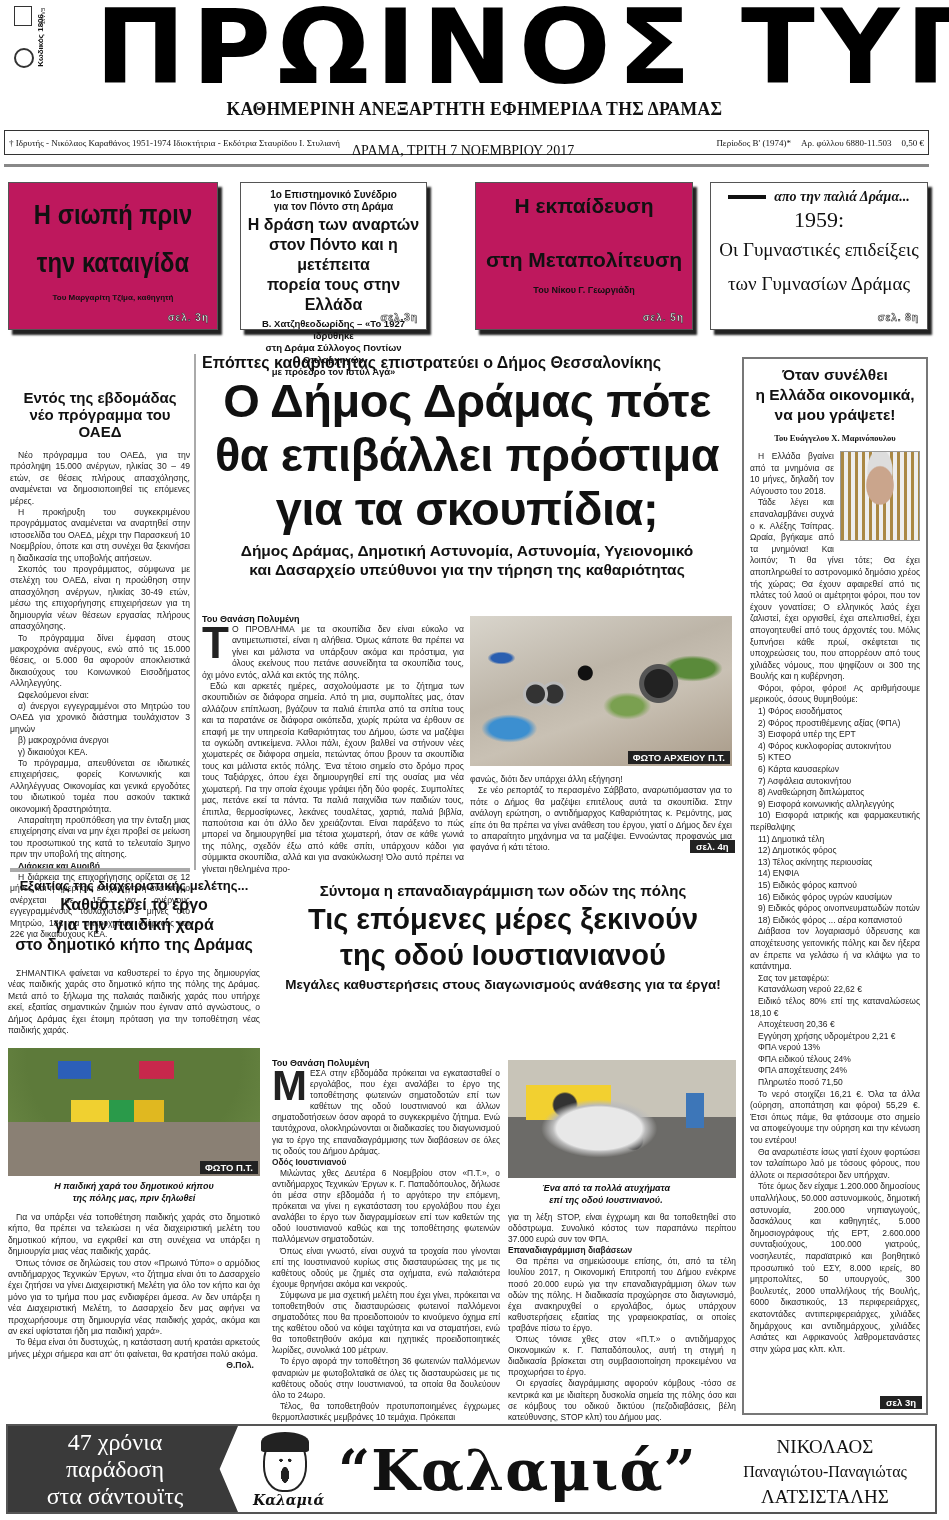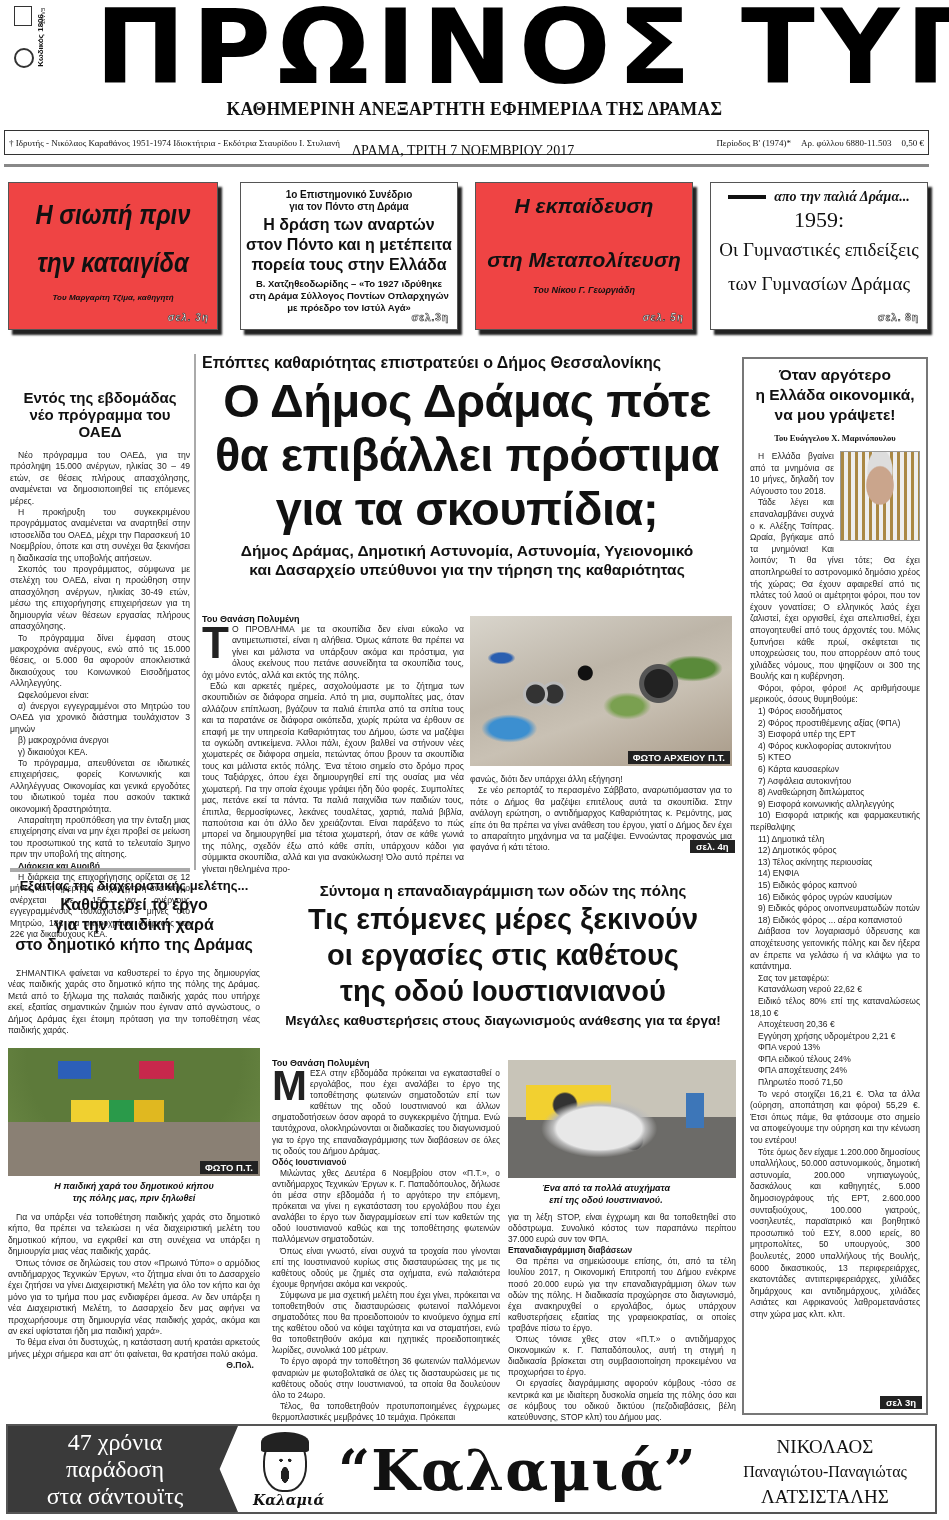--- a/index.html
+++ b/index.html
@@ -15,21 +15,21 @@
   .stamp .code2 { position: absolute; left: 26px; top: 2px; writing-mode: vertical-rl; font-size: 5px; }
   .logo { left: 95px; top: 2px; width: 850px; height: 90px; font-family: "DejaVu Sans", sans-serif; font-weight: 900; font-size: 104px; line-height: 90px; letter-spacing: 6px; transform: scaleX(1.04); transform-origin: left; white-space: nowrap; color: #000; }
   .tagline { left: 0; top: 98px; width: 949px; text-align: center; font-family: "Liberation Serif", serif; font-weight: bold; font-size: 19px; letter-spacing: 0.3px; transform: scaleX(0.93); }
   .infobar { left: 4px; top: 130px; width: 925px; height: 25px; border: 1px solid #333; font-family: "Liberation Serif", serif; font-size: 9px; display: flex; align-items: center; padding: 0 4px; white-space: nowrap; }
   .infobar .date { font-size: 14px; margin-left: 12px; margin-top: 16px; }
   .infobar .right { margin-left: auto; display: flex; gap: 10px; }
   .rule { left: 4px; top: 164px; width: 925px; height: 3px; background: #888; }
 
   
   .teaser { top: 182px; height: 148px; border: 1px solid #555; box-shadow: 4px 5px 2px #222; text-align: center; }
-  .teaser.grey { background: #ef4444; font-style: italic; }
+  .teaser.grey { background: #be185d; }
   .teaser.white { background: #fff; }
   .pg { position: absolute; right: 8px; bottom: 6px; font-size: 10px; font-weight: bold; color: #fff; -webkit-text-stroke: 0.6px #333; letter-spacing: 1px; }
   .t1 h2 { font-family: "Liberation Sans", sans-serif; font-weight: bold; font-size: 28px; line-height: 48px; margin-top: 8px; transform: scaleX(0.85); }
   .t1 .by { font-size: 8px; font-weight: bold; margin-top: 6px; }
   .t2 .kick { font-size: 10px; font-weight: bold; line-height: 12px; margin-top: 6px; }
   .t2 h2 { font-size: 16px; font-weight: bold; line-height: 20px; margin-top: 2px; }
   .t2 .sub { font-size: 9.5px; font-weight: bold; line-height: 12px; margin-top: 3px; }
   .t3 h2 { font-size: 21px; font-weight: bold; line-height: 26px; margin-top: 10px; }
   .t3 h2.l2 { margin-top: 28px; }
   .t3 .by { font-size: 9px; font-weight: bold; margin-top: 12px; }
@@ -126,21 +126,21 @@
     <span>0,50 €</span>
   </span>
 </div>
 <div class="abs rule"></div>
 
 <div class="abs teaser grey t1" style="left:8px;width:210px;">
   <h2><span>Η σιωπή πριν</span><br><span>την καταιγίδα</span></h2>
   <div class="by">Του Μαργαρίτη Τζίμα, καθηγητή</div>
   <span class="pg">σελ. 3η</span>
 </div>
-<div class="abs teaser white t2" style="left:240px;width:218px;">
+<div class="abs teaser white t2" style="left:240px;width:187px;">
   <div class="kick"><span>1ο Επιστημονικό Συνέδριο</span><br><span>για τον  Πόντο στη Δράμα</span></div>
   <h2><span>Η δράση των αναρτών</span><br><span>στον Πόντο και η μετέπειτα</span><br><span>πορεία τους στην Ελλάδα</span></h2>
   <div class="sub"><span>Β. Χατζηθεοδωρίδης – «Το 1927 ιδρύθηκε</span><br><span>στη Δράμα Σύλλογος Ποντίων Οπλαρχηγών</span><br><span>με πρόεδρο τον Ιστύλ Αγά»</span></div>
   <span class="pg">σελ.3η</span>
 </div>
 <div class="abs teaser grey t3" style="left:475px;width:218px;">
   <h2>Η εκπαίδευση</h2>
   <h2 class="l2">στη Μεταπολίτευση</h2>
   <div class="by">Του Νίκου Γ. Γεωργιάδη</div>
   <span class="pg">σελ. 5η</span>
@@ -199,21 +199,21 @@
 <div class="abs img-garbage" style="left:470px;top:616px;width:262px;height:150px;">
   <span class="photo-cap">ΦΩΤΟ ΑΡΧΕΙΟΥ Π.Τ.</span>
 </div>
 <div class="abs col-text" style="left:470px;top:774px;width:262px;">
   <div>φανώς, διότι δεν υπάρχει άλλη εξήγηση!</div>
   <p>Σε νέο ρεπορτάζ το περασμένο Σάββατο, αναρωτιόμασταν για το πότε ο Δήμος θα μαζέψει επιτέλους αυτά τα σκουπίδια. Στην ανάλογη ερώτηση, ο αντιδήμαρχος Καθαριότητας κ. Ρεμόντης, μας είπε ότι θα πρέπει να γίνει ανάθεση του έργου, γιατί ο Δήμος δεν έχει το απαραίτητο μηχάνημα να τα μαζέψει. Εννοώντας προφανώς μια φαγάνα ή κάτι τέτοιο.</p>
 </div>
 <span class="abs pg-badge" style="left:690px;top:840px;">σελ. 4η</span>
 
 <div class="abs opinion" style="left:742px;top:357px;width:186px;height:1058px;padding:6px 6px;">
-  <h3><span>Όταν αργότερο</span><br><span>η Ελλάδα οικονομικά,</span><br><span>να μου γράψετε!</span></h3>
+  <h3><span>Όταν συνέλθει</span><br><span>η Ελλάδα οικονομικά,</span><br><span>να μου γράψετε!</span></h3>
   <div class="by">Του Ευάγγελου Χ. Μαρινόπουλου</div>
   <div class="col-text">
     <div class="portrait"></div>
     <p>Η Ελλάδα βγαίνει από τα μνημόνια σε 10 μήνες, δηλαδή τον Αύγουστο του 2018.</p>
     <p>Τάδε λέγει και επαναλαμβάνει συχνά ο κ. Αλέξης Τσίπρας. Ωραία, βγήκαμε από τα μνημόνια! Και λοιπόν; Τι θα γίνει τότε; Θα έχει αποπληρωθεί το αστρονομικό δημόσιο χρέος τής χώρας; Θα έχουν αφαιρεθεί από τις πλάτες τού λαού οι αμέτρητοι φόροι, που τον έχουν γονατίσει; Ο ελληνικός λαός έχει ζαλιστεί, έχει οργισθεί, έχει απελπισθεί, έχει απογοητευθεί από τους άρχοντές του. Μόλις ξυπνήσει κάθε πρωί, σκέφτεται τις υποχρεώσεις του, που απορρέουν από τους χιλιάδες νόμους, που ψηφίζουν οι 300 της Βουλής και η κυβέρνηση.</p>
     <p>Φόροι, φόροι, φόροι! Ας αριθμήσουμε μερικούς, όσους θυμηθούμε:</p>
     <div class="list">
       <p>1) Φόρος εισοδήματος</p>
         <p>2) Φόρος προστιθέμενης αξίας (ΦΠΑ)</p>
         <p>3) Εισφορά υπέρ της ΕΡΤ</p>
@@ -239,20 +239,21 @@
         <p>Κατανάλωση νερού  22,62 €</p>
         <p>Ειδικό τέλος 80% επί της καταναλώσεως 18,10 €</p>
       <p>Αποχέτευση 20,36 €</p>
         <p>Εγγύηση χρήσης υδρομέτρου 2,21 €</p>
         <p>ΦΠΑ νερού 13%</p>
       <p>ΦΠΑ ειδικού τέλους 24%</p>
         <p>ΦΠΑ αποχέτευσης 24%</p>
         <p>Πληρωτέο ποσό 71,50</p>
     </div>
     <p>Το νερό στοιχίζει 16,21 €. Όλα τα άλλα (ούρηση, αποπάτηση και φόροι) 55,29 €. Έτσι όπως πάμε, θα φτάσουμε στο σημείο να αποφεύγουμε την ούρηση και την κένωση του εντέρου!</p>
+    <p>Θα αναρωτιέστε ίσως γιατί έχουν φορτώσει τον ταλαίπωρο λαό με τόσους φόρους, που άλλοτε οι περισσότεροι δεν υπήρχαν.</p>
     <p>Τότε όμως δεν είχαμε 1.200.000 δημοσίους υπαλλήλους, 50.000 αστυνομικούς, δημοτική αστυνομία, 200.000 νηπιαγωγούς, δασκάλους και καθηγητές, 5.000 δημοσιογράφους τής ΕΡΤ, 2.600.000 συνταξιούχους, 100.000 γιατρούς, νοσηλευτές, παραϊατρικό και βοηθητικό προσωπικό τού ΕΣΥ, 8.000 ιερείς, 80 μητροπολίτες, 50 υπουργούς, 300 βουλευτές, 2000 υπαλλήλους τής Βουλής, 6000 δικαστικούς, 13 περιφερειάρχες, εκατοντάδες αντιπεριφερειάρχες, χιλιάδες δημάρχους και αντιδημάρχους, χιλιάδες Ασιάτες και Αφρικανούς λαθρομετανάστες στην χώρα μας κλπ. κλπ.</p>
   </div>
   <span class="pg-badge" style="position:absolute;right:4px;bottom:4px;">σελ 3η</span>
 </div>
 
 <div class="abs" style="left:8px;top:878px;width:252px;text-align:center;">
   <div style="font-size:13px;font-weight:bold;">Εξαιτίας της διαχειριστικής μελέτης...</div>
   <div style="font-size:16px;font-weight:bold;line-height:20px;margin-top:2px;">
     <div>Καθυστερεί το έργο</div>
       <div>για την παιδική χαρά</div>
@@ -273,21 +274,20 @@
   <p>Για να υπάρξει νέα τοποθέτηση παιδικής χαράς στο δημοτικό κήπο, θα πρέπει να τελειώσει η νέα διαχειριστική μελέτη του δημοτικού κήπου, να εγκριθεί και στη συνέχεια να υπάρξει η δημιουργία μιας νέας παιδικής χαράς.</p>
   <p>Όπως τόνισε σε δηλώσεις του στον «Πρωινό Τύπο» ο αρμόδιος αντιδήμαρχος Τεχνικών Έργων, «το ζήτημα είναι ότι το Δασαρχείο έχει ζητήσει να γίνει Διαχειριστική Μελέτη για όλο τον κήπο και όχι μόνο για το τμήμα που μας ενδιαφέρει άμεσα. Αν δεν υπάρξει η νέα Διαχειριστική Μελέτη, το Δασαρχείο δεν μας αφήνει να προχωρήσουμε στη δημιουργία νέας παιδικής χαράς, ακόμα και αν εκεί υφίσταται ήδη μια παιδική χαρά».</p>
   <p>Το θέμα είναι ότι δυστυχώς, η κατάσταση αυτή κρατάει αρκετούς μήνες μέχρι σήμερα και απ' ότι φαίνεται, θα κρατήσει πολύ ακόμα.</p>
   <div style="text-align:right;font-weight:bold;padding-right:6px;">Θ.Πολ.</div>
 </div>
 
 <div class="abs" style="left:270px;top:882px;width:466px;text-align:center;">
   <div style="font-size:15px;font-weight:bold;">Σύντομα η επαναδιαγράμμιση των  οδών της  πόλης</div>
   <div style="font-size:29px;font-weight:bold;line-height:36px;margin-top:2px;">
     <div>Τις επόμενες μέρες ξεκινούν</div>
-      <div>οι εργασίες στις καθέτους</div>
       <div>της οδού Ιουστιανιανού</div>
   </div>
   <div style="font-size:13.5px;font-weight:bold;margin-top:4px;">Μεγάλες καθυστερήσεις στους διαγωνισμούς ανάθεσης για τα έργα!</div>
 </div>
 <div class="abs" style="left:272px;top:1058px;width:228px;">
   <div class="byline">Του Θανάση Πολυμένη</div>
   <div class="col-text" style="font-size:8.4px;line-height:11.1px;">
     <span class="dropcap" style="font-size:42px;line-height:34px;">Μ</span>
     <span>ΕΣΑ στην εβδομάδα πρόκειται να εγκατασταθεί ο εργολάβος, που έχει αναλάβει το έργο της τοποθέτησης φωτεινών σηματοδοτών επί των καθέτων της οδού Ιουστινιανού και άλλων σηματοδοτήσεων όσον αφορά το συγκεκριμένο ζήτημα. Ενώ ταυτόχρονα, ολοκληρώνονται οι διαδικασίες του διαγωνισμού για το έργο της επαναδιαγράμμισης των διαβάσεων σε όλες τις οδούς του Δήμου Δράμας.</span>
     <div class="sh" style="text-indent:0;">Οδός Ιουστινιανού</div>

